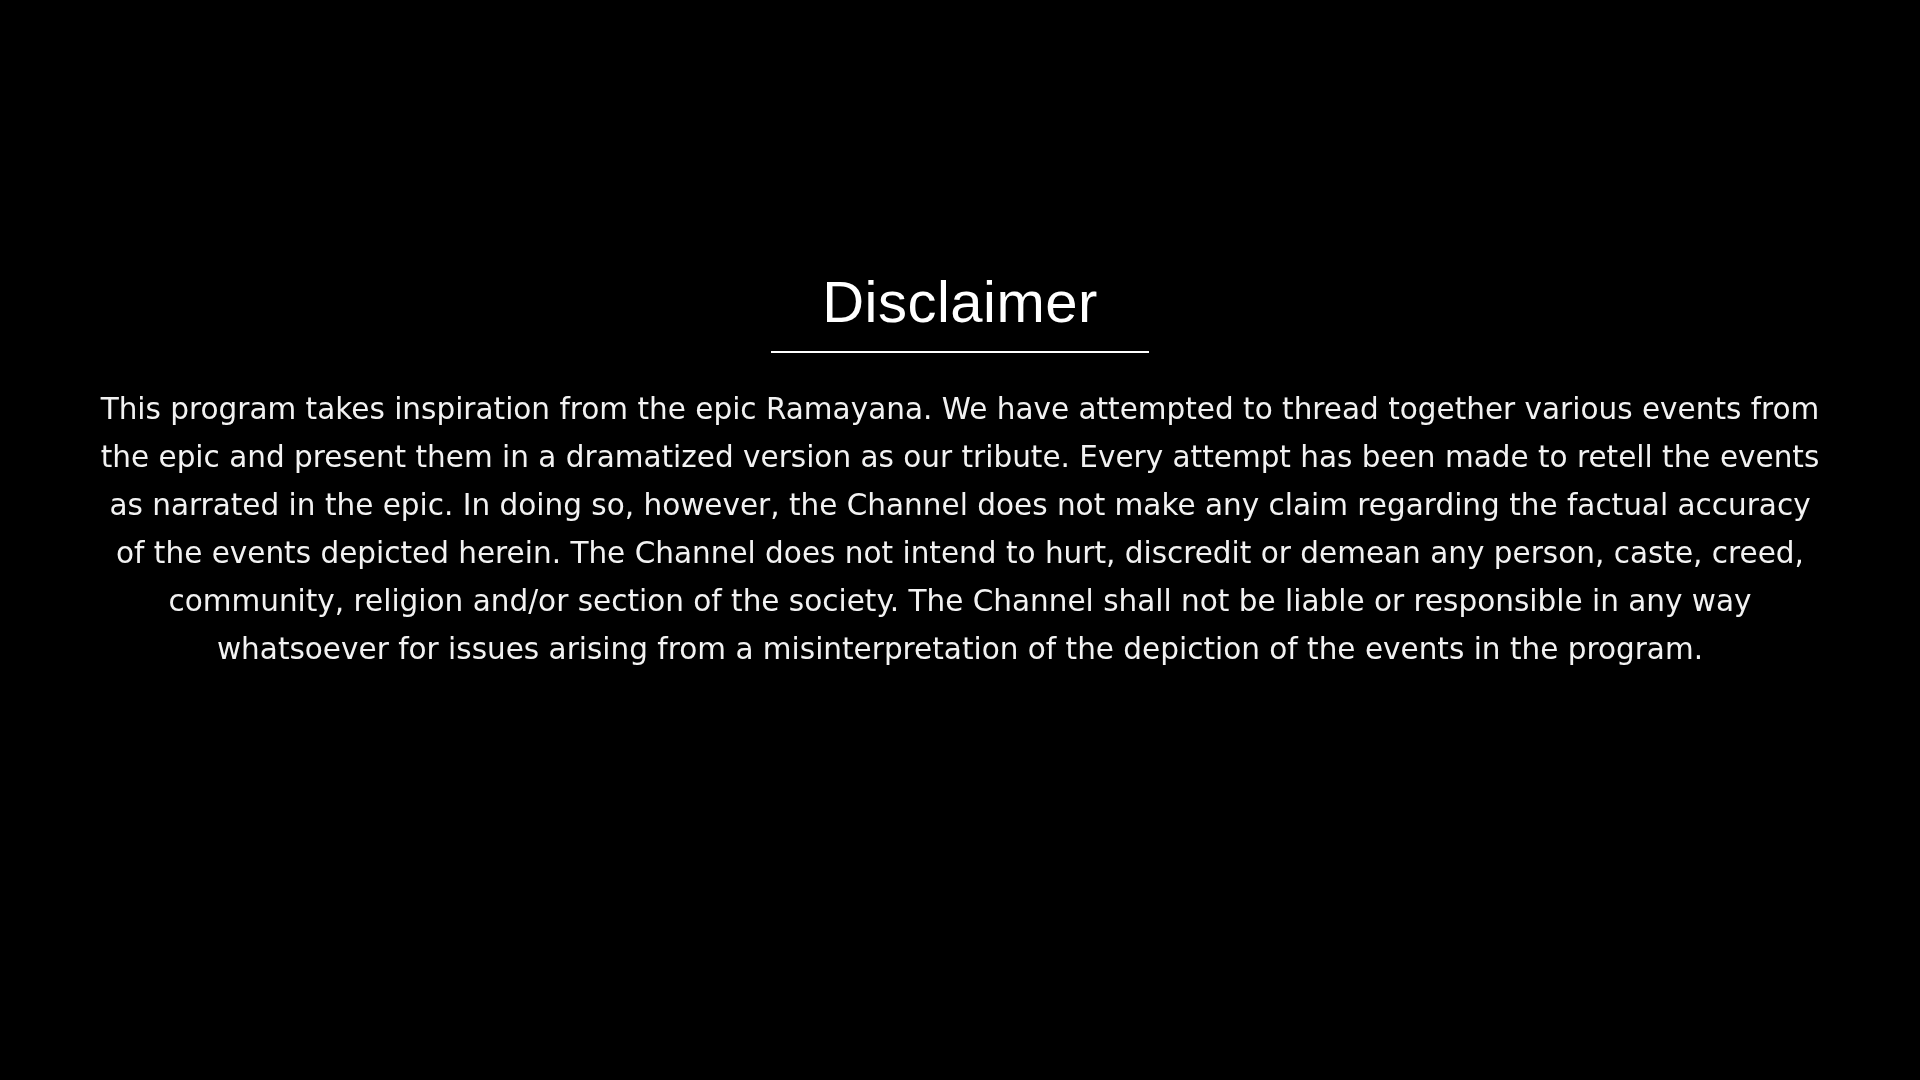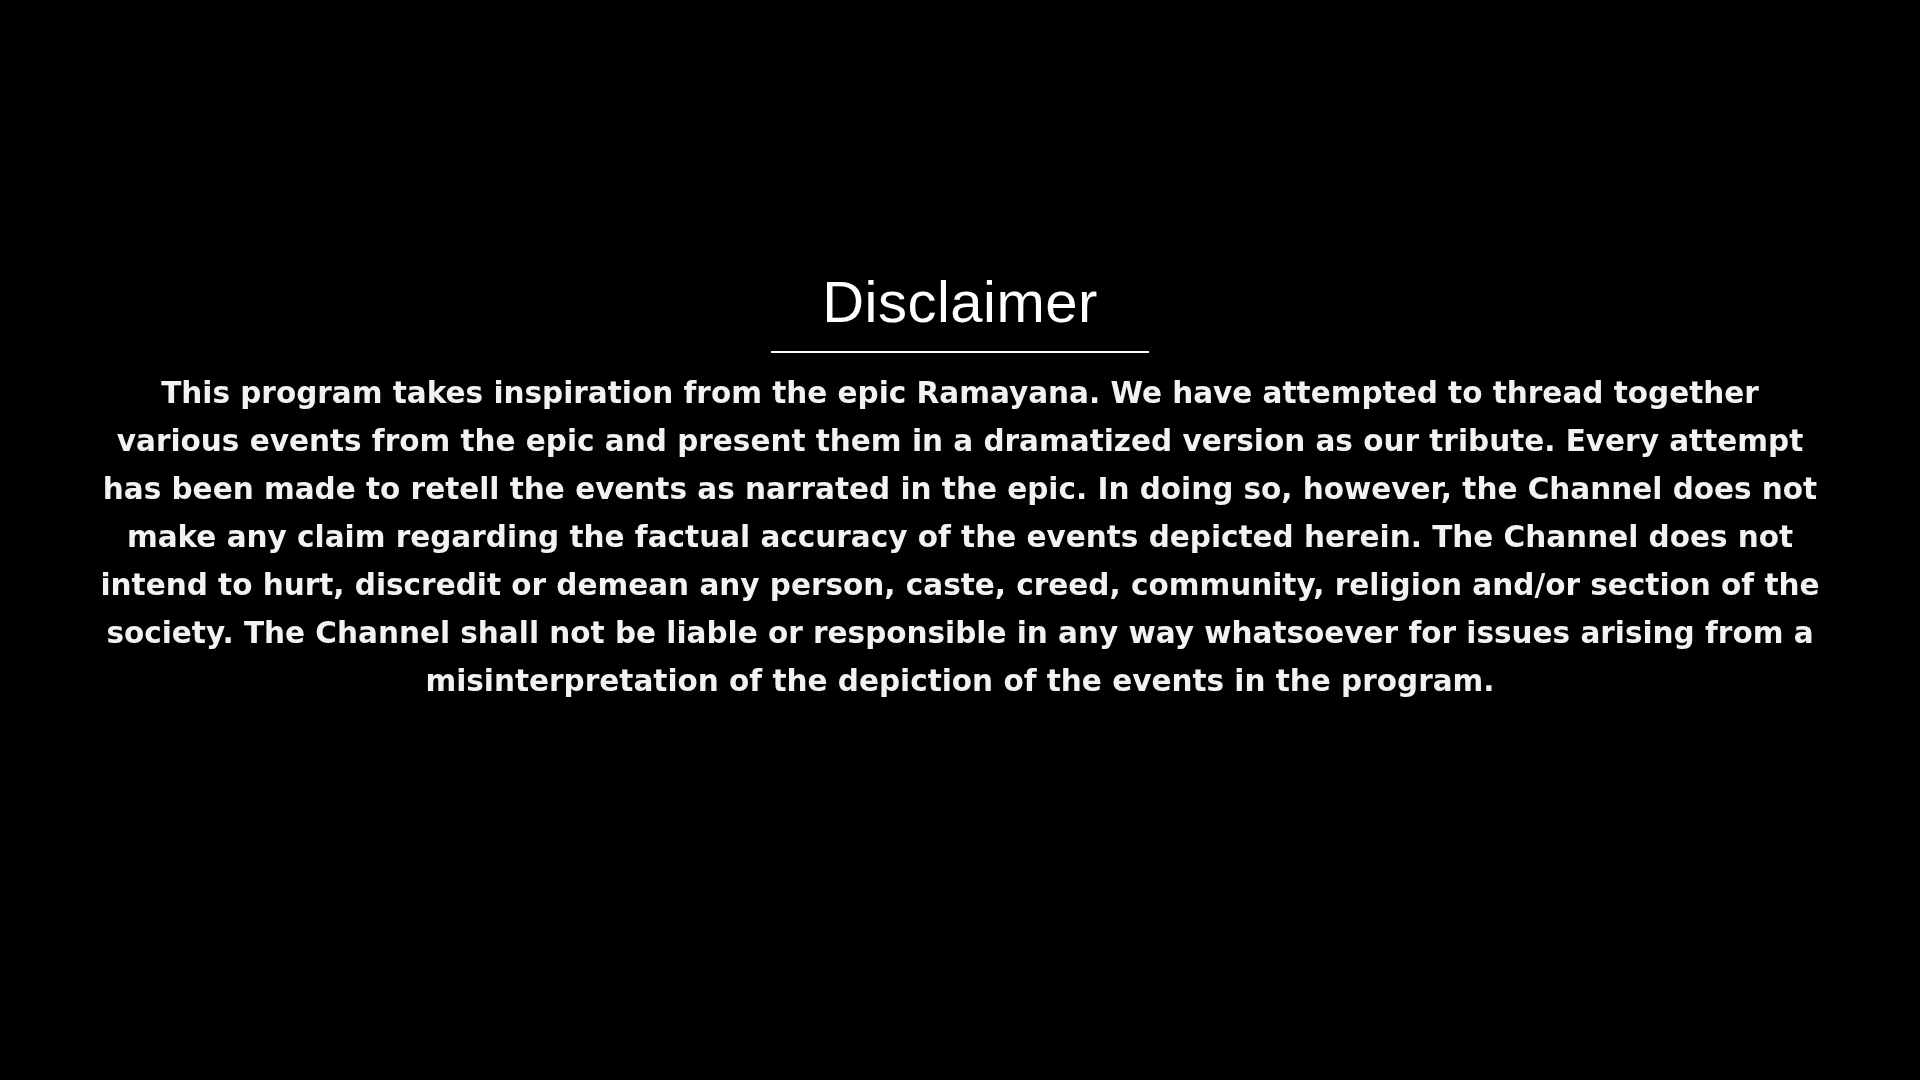--- a/index.html
+++ b/index.html
@@ -41,25 +41,25 @@
   .title-rule {
     width: 378px;
     height: 2px;
     background: #ffffff;
     margin-top: 18px;
   }
   .body-text {
     color: #f2f2f2;
     font-family: "DejaVu Sans", sans-serif;
     font-size: 29.5px;
-    font-weight: 700;
+    font-weight: 400;
     line-height: 1.63;
     text-align: center;
     width: 1730px;
-    margin-top: 16px;
+    margin-top: 32px;
   }
 </style>
 </head>
 <body>
 
 <div class="slide">
   <div class="title-block">
     <div class="title">Disclaimer</div>
     <div class="title-rule"></div>
   </div>

